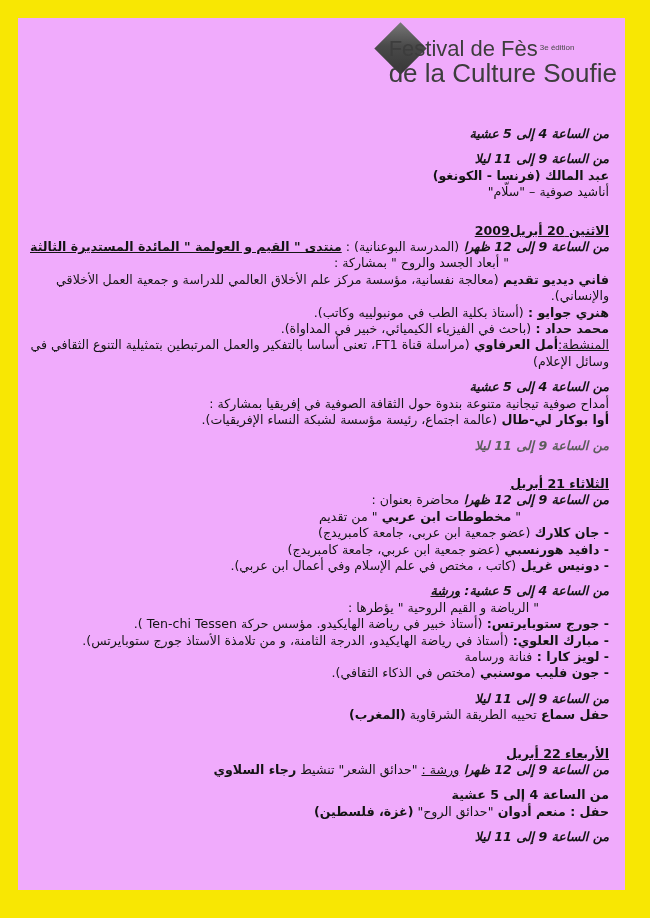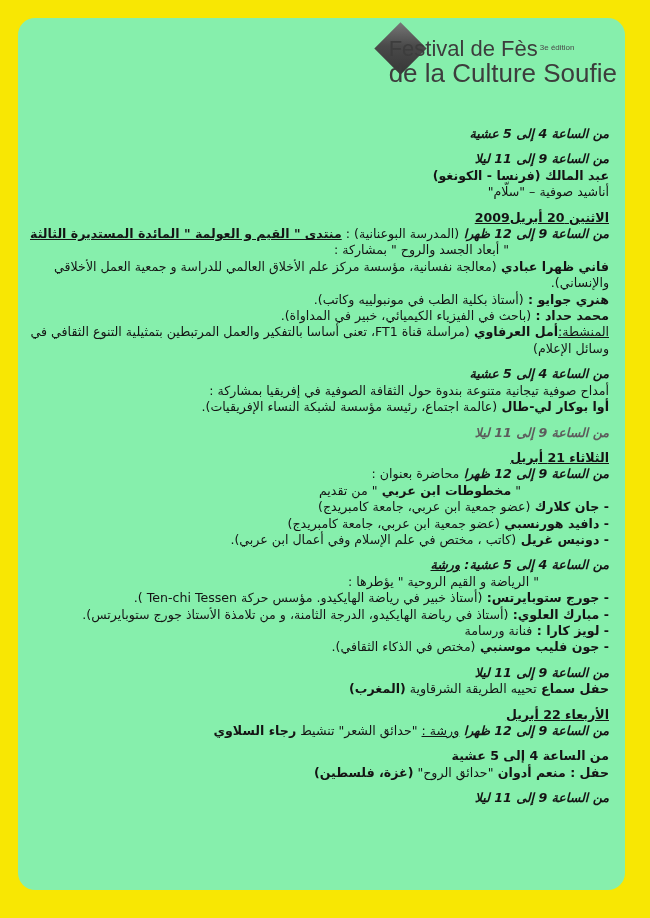--- a/index.html
+++ b/index.html
@@ -6,22 +6,21 @@
   body{
     width:650px;height:918px;
     background:#f8e703;
     position:relative;
     font-family:"DejaVu Sans",sans-serif;
     overflow:hidden;
   }
   .paper{
     position:absolute;
     left:18px;top:18px;right:25px;bottom:28px;
-    background:#86efac;
-    border-radius:17px;
+    background:#f0abfc;
   }
   
   .logo{
     position:absolute;
     top:20px;right:8px;
     font-family:"Liberation Sans",sans-serif;
     color:#3d3d3d;
     line-height:1.02;
     text-align:left;
     z-index:2;
@@ -40,21 +39,21 @@
   
   .program{
     position:absolute;
     top:108px;left:12px;right:16px;
     direction:rtl;
     text-align:right;
     font-size:12.6px;
     line-height:16.4px;
     color:#141414;
   }
-  .section{margin-top:9px;}
+  .section{margin-top:22px;}
   .section:first-child{margin-top:0;}
   .line{min-height:16px;}
   .line.gap{margin-top:9px;}
 </style>
 </head>
 <body>
 
 <div class="paper">
 
   <div class="logo">
@@ -67,21 +66,21 @@
       <div class="section">
         <div class="line"><span style="font-weight: bold; font-style: italic;">من الساعة 4 إلى 5 عشية</span></div>
         <div class="line gap"><span style="font-weight: bold; font-style: italic;">من الساعة 9 إلى 11 ليلا</span></div>
         <div class="line"><span style="font-weight: bold;">عبد المالك (فرنسا - الكونغو)</span></div>
         <div class="line"><span>أناشيد صوفية – "سلّام"</span></div>
       </div>
       <div class="section">
         <div class="line"><span style="font-weight: bold; text-decoration: underline;">الاثنين 20 أبريل2009</span></div>
         <div class="line"><span style="font-weight: bold; font-style: italic;">من الساعة 9 إلى 12 ظهرا </span><span>(المدرسة البوعنانية) :  </span><span style="font-weight: bold; text-decoration: underline;">منتدى " القيم و العولمة " المائدة المستديرة الثالثة</span></div>
         <div class="line" style="padding-right: 100px;"><span>" أبعاد الجسد والروح " بمشاركة :</span></div>
-        <div class="line"><span style="font-weight: bold;">فاني ظهرا عبادي </span><span>(معالجة نفسانية، مؤسسة مركز علم الأخلاق العالمي للدراسة و جمعية العمل الأخلاقي والإنساني).</span></div>
+        <div class="line"><span style="font-weight: bold;">فاني ديديو تقديم </span><span>(معالجة نفسانية، مؤسسة مركز علم الأخلاق العالمي للدراسة و جمعية العمل الأخلاقي والإنساني).</span></div>
         <div class="line"><span style="font-weight: bold;">هنري جوايو : </span><span>(أستاذ بكلية الطب في مونبولييه وكاتب).</span></div>
         <div class="line"><span style="font-weight: bold;">محمد حداد : </span><span>(باحث في الفيزياء الكيميائي، خبير في المداواة).</span></div>
         <div class="line"><span style="text-decoration: underline;">المنشطة:</span><span style="font-weight: bold;">أمل العرفاوي </span><span>(مراسلة قناة FT1، تعنى أساسا بالتفكير والعمل المرتبطين بتمثيلية التنوع الثقافي في وسائل الإعلام)</span></div>
         <div class="line gap"><span style="font-weight: bold; font-style: italic;">من الساعة 4 إلى 5 عشية</span></div>
         <div class="line"><span>أمداح صوفية تيجانية متنوعة بندوة حول الثقافة الصوفية في إفريقيا بمشاركة :</span></div>
         <div class="line"><span style="font-weight: bold;">أوا بوكار لي-طال </span><span>(عالمة اجتماع، رئيسة مؤسسة لشبكة النساء الإفريقيات).</span></div>
         <div class="line gap"><span style="font-weight: bold; font-style: italic; color: rgb(92, 92, 92);">من الساعة 9 إلى 11 ليلا</span></div>
       </div>
       <div class="section">
         <div class="line"><span style="font-weight: bold; text-decoration: underline;">الثلاثاء 21 أبريل</span></div>

